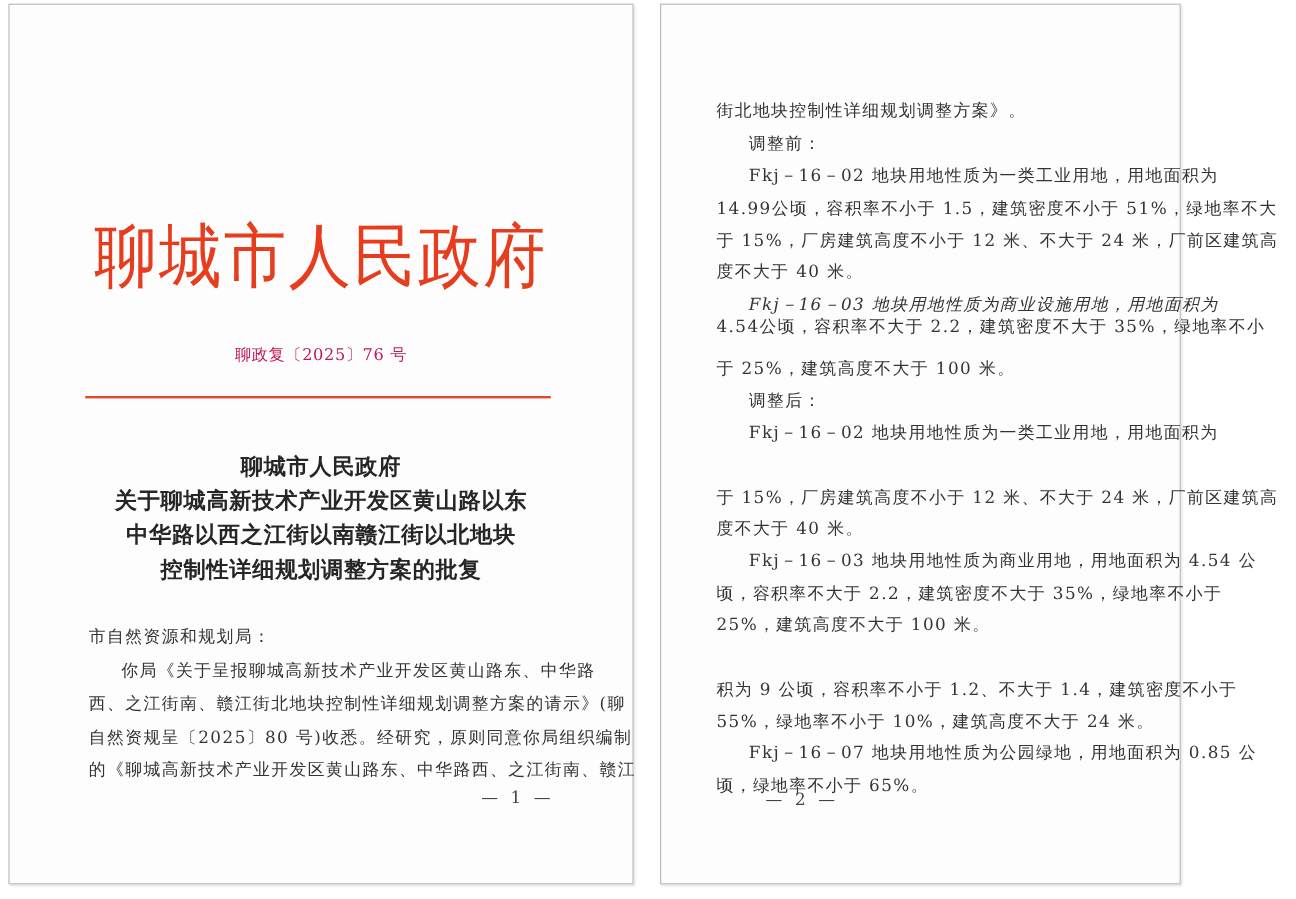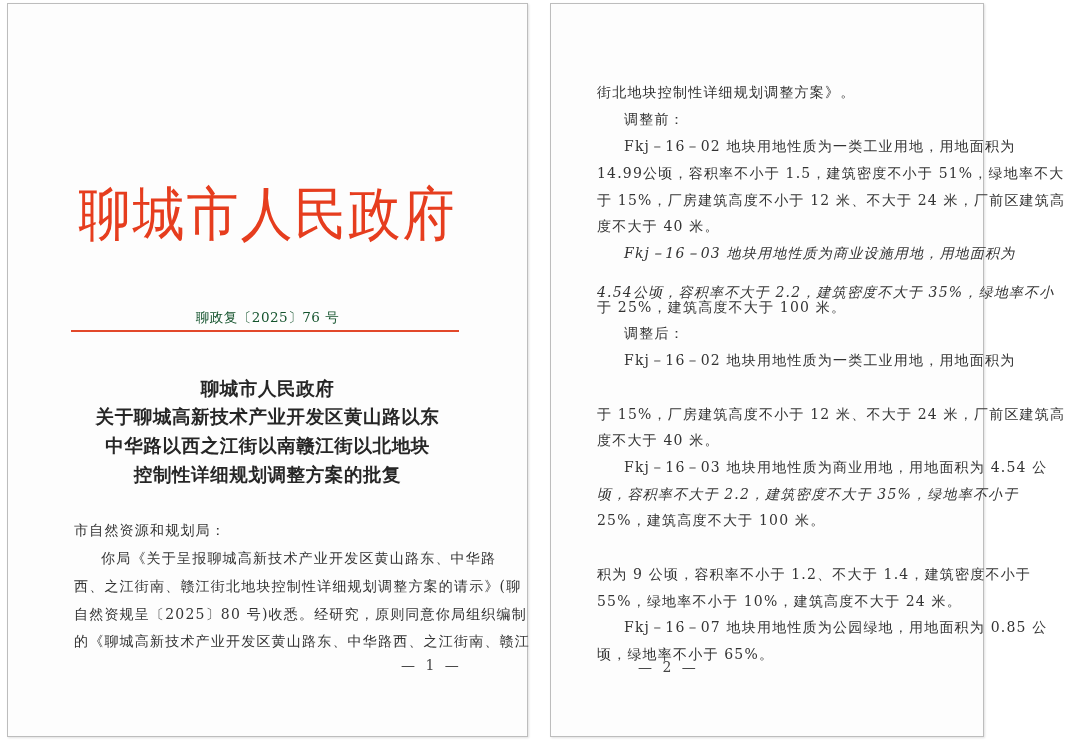--- a/index.html
+++ b/index.html
@@ -30,24 +30,24 @@
     left: 0; width: 100%; top: 180px;
     text-align: center;
     font-family: "DejaVu Serif", serif;
     font-size: 52px;
     letter-spacing: 2px;
     color: #e63d1e;
     line-height: 60px;
     transform: scaleY(1.12);
   }
   .doc-number {
-    left: 0; width: 100%; top: 305px;
+    left: 0; width: 100%; top: 283px;
     text-align: center;
     font-size: 13.5px;
-    color: #14532d;
+    color: #be185d;
     letter-spacing: 0.5px;
   }
   .red-rule {
     position: absolute;
     left: 63px; width: 388px; top: 326px; height: 2px;
     background: #e2482a;
   }
   .title-line {
     left: 0; width: 100%;
     text-align: center;
@@ -91,28 +91,28 @@
 </div>
 
 <div class="page" id="page2">
   <div class="abs body-line" style="left:46px; top:80px;">街北地块控制性详细规划调整方案》。</div>
   <div class="abs body-line" style="left:73px; top:107px;">调整前：</div>
   <div class="abs body-line" style="left:73px; top:134px;">Fkj－16－02 地块用地性质为一类工业用地，用地面积为</div>
   <div class="abs body-line" style="left:46px; top:161px;">14.99公顷，容积率不小于 1.5，建筑密度不小于 51%，绿地率不大</div>
   <div class="abs body-line" style="left:46px; top:188px;">于 15%，厂房建筑高度不小于 12 米、不大于 24 米，厂前区建筑高</div>
   <div class="abs body-line" style="left:46px; top:214px;">度不大于 40 米。</div>
   <div class="abs body-line" style="left:73px; top:241px;font-style:italic;">Fkj－16－03 地块用地性质为商业设施用地，用地面积为</div>
-  <div class="abs body-line" style="left:46px; top:280px;font-style:italic;">4.54公顷，容积率不大于 2.2，建筑密度不大于 35%，绿地率不小</div>
+  <div class="abs body-line" style="left:46px; top:260px;">4.54公顷，容积率不大于 2.2，建筑密度不大于 35%，绿地率不小</div>
   <div class="abs body-line" style="left:46px; top:295px;">于 25%，建筑高度不大于 100 米。</div>
   <div class="abs body-line" style="left:73px; top:321px;">调整后：</div>
   <div class="abs body-line" style="left:73px; top:348px;">Fkj－16－02 地块用地性质为一类工业用地，用地面积为</div>
   <div class="abs body-line" style="left:46px; top:402px;">于 15%，厂房建筑高度不小于 12 米、不大于 24 米，厂前区建筑高</div>
   <div class="abs body-line" style="left:46px; top:428px;">度不大于 40 米。</div>
   <div class="abs body-line" style="left:73px; top:455px;">Fkj－16－03 地块用地性质为商业用地，用地面积为 4.54 公</div>
-  <div class="abs body-line" style="left:46px; top:482px;font-style:italic;">顷，容积率不大于 2.2，建筑密度不大于 35%，绿地率不小于</div>
+  <div class="abs body-line" style="left:46px; top:482px;">顷，容积率不大于 2.2，建筑密度不大于 35%，绿地率不小于</div>
   <div class="abs body-line" style="left:46px; top:508px;">25%，建筑高度不大于 100 米。</div>
   <div class="abs body-line" style="left:46px; top:562px;">积为 9 公顷，容积率不小于 1.2、不大于 1.4，建筑密度不小于</div>
   <div class="abs body-line" style="left:46px; top:589px;">55%，绿地率不小于 10%，建筑高度不大于 24 米。</div>
   <div class="abs body-line" style="left:73px; top:615px;">Fkj－16－07 地块用地性质为公园绿地，用地面积为 0.85 公</div>
   <div class="abs body-line" style="left:46px; top:642px;">顷，绿地率不小于 65%。</div>
 
   <div class="abs page-num" style="left:87px; top:655px;">— 2 —</div>
 </div>
 
 </body></html>

